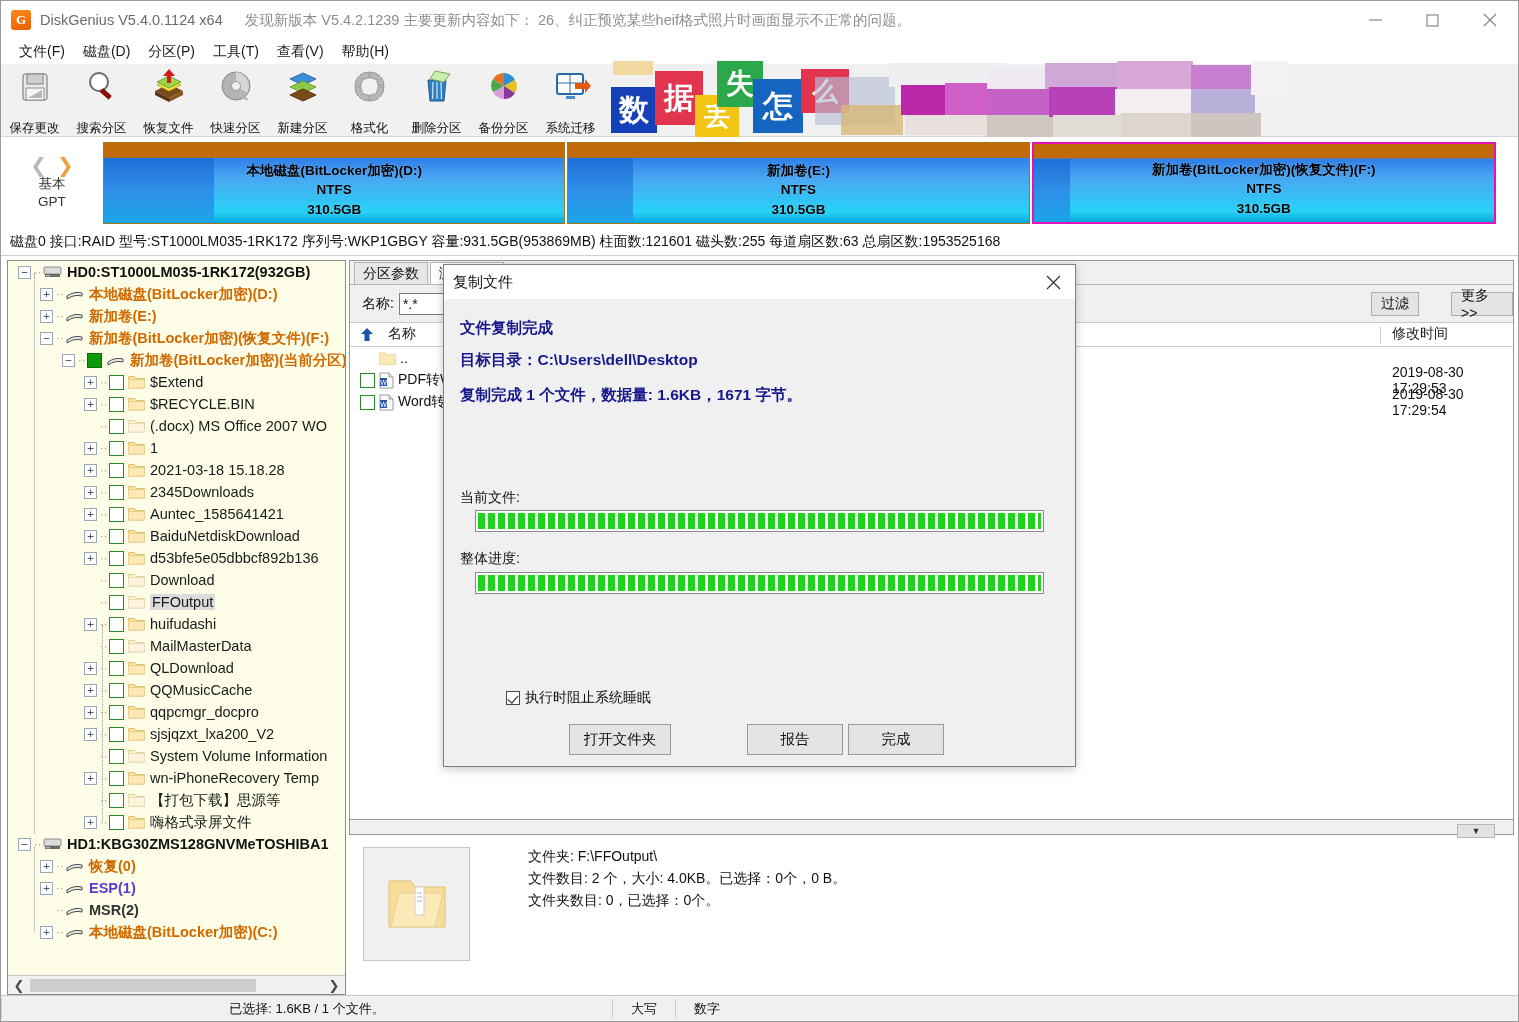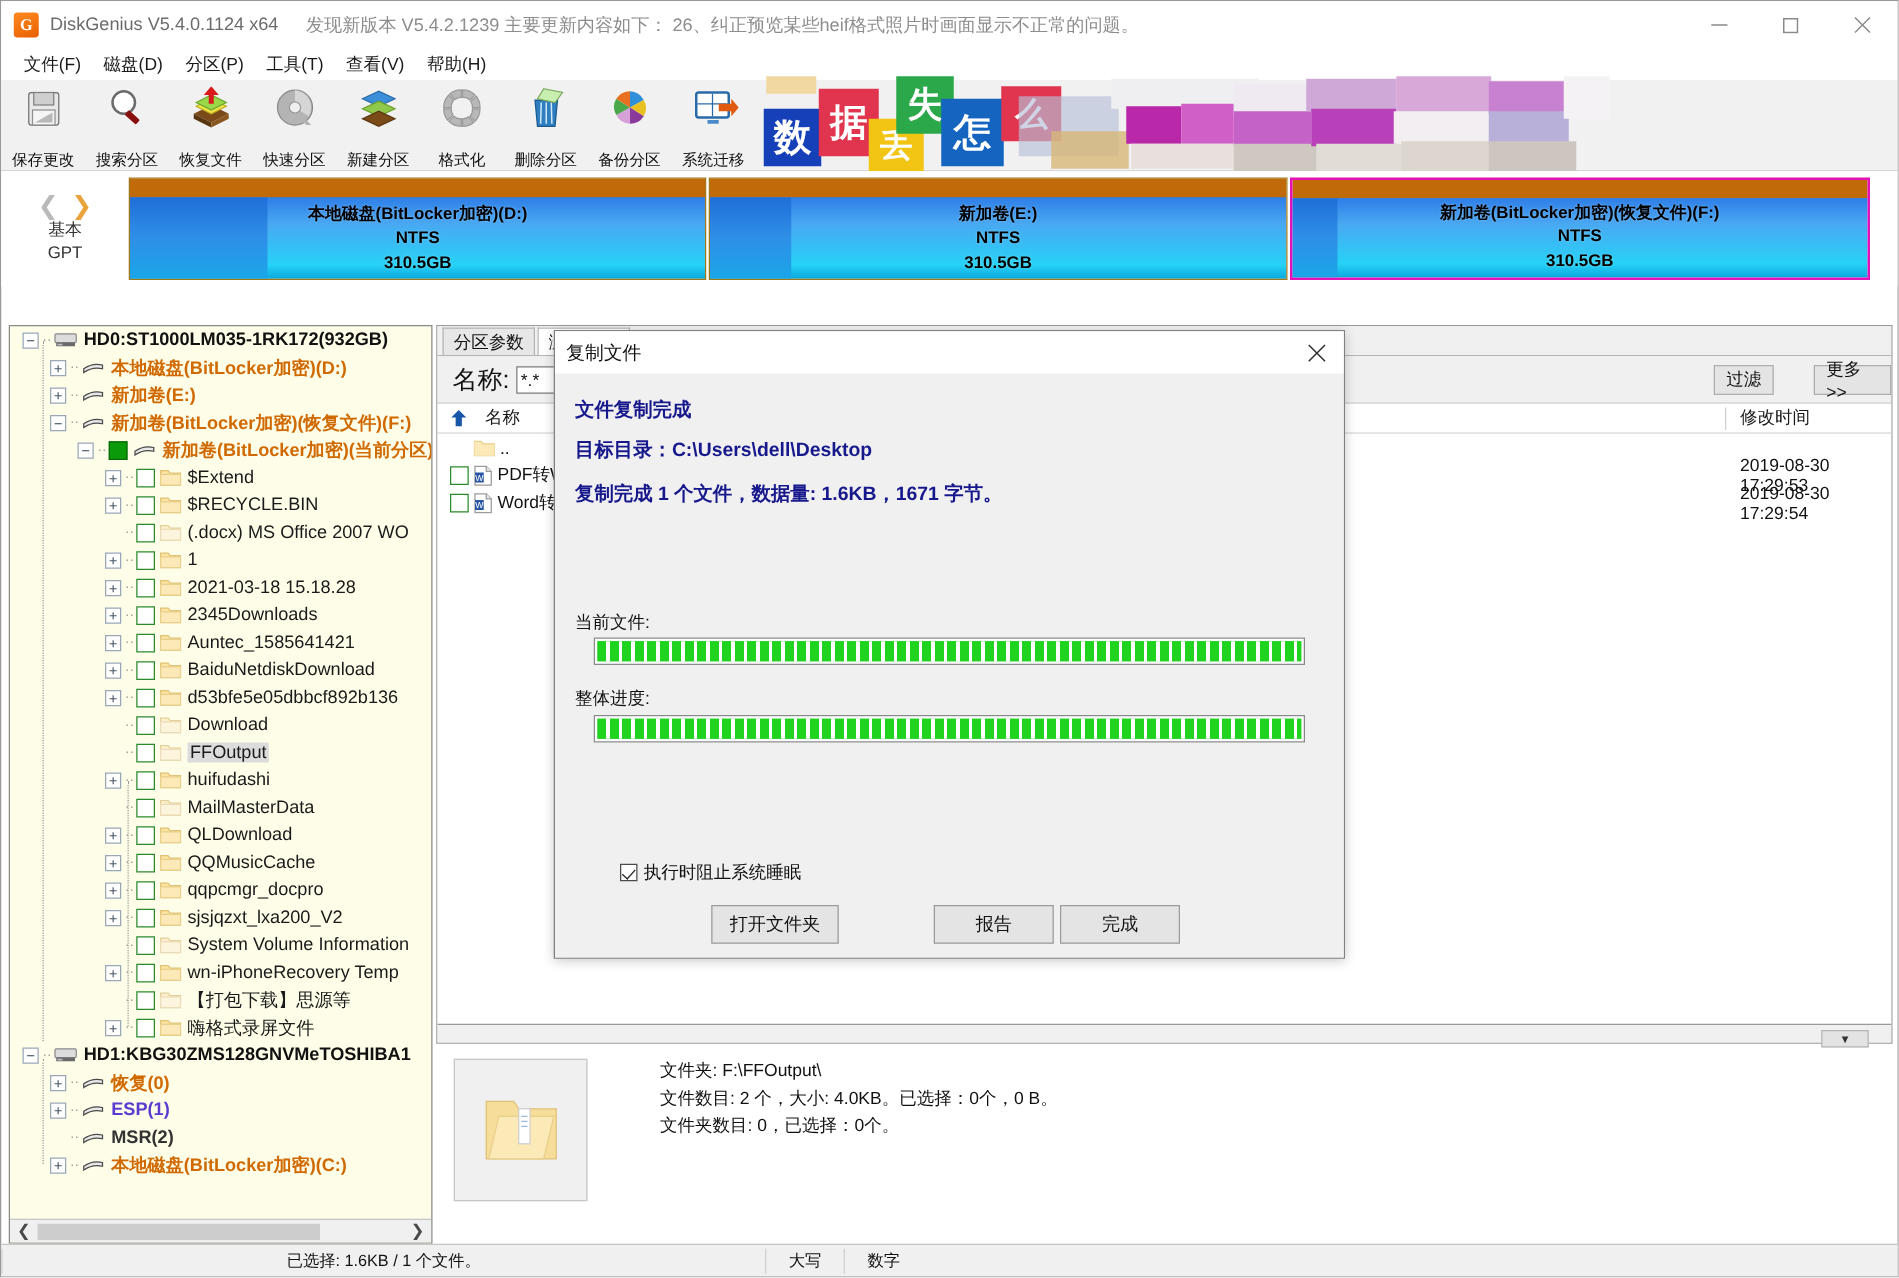--- a/index.html
+++ b/index.html
@@ -172,21 +172,21 @@
     height: 22px; padding: 2px 8px 0; font-size: 14px; color: #111;
     border: 1px solid #b5b5b5; border-bottom: none; background: #e7e7e7;
     margin-right: 2px;
   }
   .tab.active { background: #ffffff; }
   .filterbar {
     position: absolute; left: 0; top: 24px; width: 100%; height: 38px;
     background: #f0f0f0; display: flex; align-items: center; padding-left: 12px;
     border-bottom: 1px solid #c9c9c9;
   }
-  .fb-label { font-size: 20px; color: #111; margin-right: 5px; }
+  .fb-label { font-size: 14px; color: #111; margin-right: 5px; }
   .fb-input {
     width: 172px; height: 22px; border: 1px solid #7a7a7a; background: #fff;
     font-size: 14px; padding: 0 3px; line-height: 20px; color: #111;
   }
   .fb-btn {
     height: 24px; padding: 0 9px; border: 1px solid #adadad; background: #e4e4e4;
     font-size: 14px; color: #111; display: flex; align-items: center; margin-left: 8px;
   }
   .colhdr {
     position: absolute; left: 0; top: 62px; width: 100%; height: 24px;
@@ -510,20 +510,21 @@
         <div class="part-used" style="width:8%;"></div>
         <div class="part-label">
           <div>新加卷(BitLocker加密)(恢复文件)(F:)</div>
           <div>NTFS</div>
           <div>310.5GB</div>
         </div>
       </div>
     </div>
   </div>
 
+  <div class="diskinfo">磁盘0 接口:RAID 型号:ST1000LM035-1RK172 序列号:WKP1GBGY 容量:931.5GB(953869MB) 柱面数:121601 磁头数:255 每道扇区数:63 总扇区数:1953525168</div>
 
   <div class="tree-panel">
     <div class="tree-scroll">
       <div class="vline" style="left:26px; top:12px; height:560px;"></div>
       <div class="vline" style="left:94px; top:364px; height:196px;"></div>
       <div class="vline" style="left:26px; top:586px; height:84px;"></div>
       <div id="tree-container">
           <div class="tnode" style="padding-left: 10px;">
             <span class="exp">−</span>
             <span class="dots">··</span>
@@ -936,21 +937,21 @@
       <div class="pbar-label" style="position:absolute;left:16px;top:190px;">当前文件:</div>
       <div class="pbar" style="position:absolute;left:31px;top:211px;width:569px;">
         <div class="pbar-fill" style="width:100%;"></div>
       </div>
 
       <div class="pbar-label" style="position:absolute;left:16px;top:251px;">整体进度:</div>
       <div class="pbar" style="position:absolute;left:31px;top:273px;width:569px;">
         <div class="pbar-fill" style="width:100%;"></div>
       </div>
 
-      <div class="dlg-chk-row" style="position:absolute;left:20px;top:390px;padding-left:32px;">
+      <div class="dlg-chk-row" style="position:absolute;left:30px;top:390px;padding-left:32px;">
         <span class="dlg-chk"></span>
         <span>执行时阻止系统睡眠</span>
       </div>
 
       <div class="dlg-btn" style="position:absolute;left:125px;top:425px;width:102px;">打开文件夹</div>
       <div class="dlg-btn" style="position:absolute;left:303px;top:425px;width:96px;">报告</div>
       <div class="dlg-btn" style="position:absolute;left:404px;top:425px;width:96px;">完成</div>
     </div>
   </div>
 

